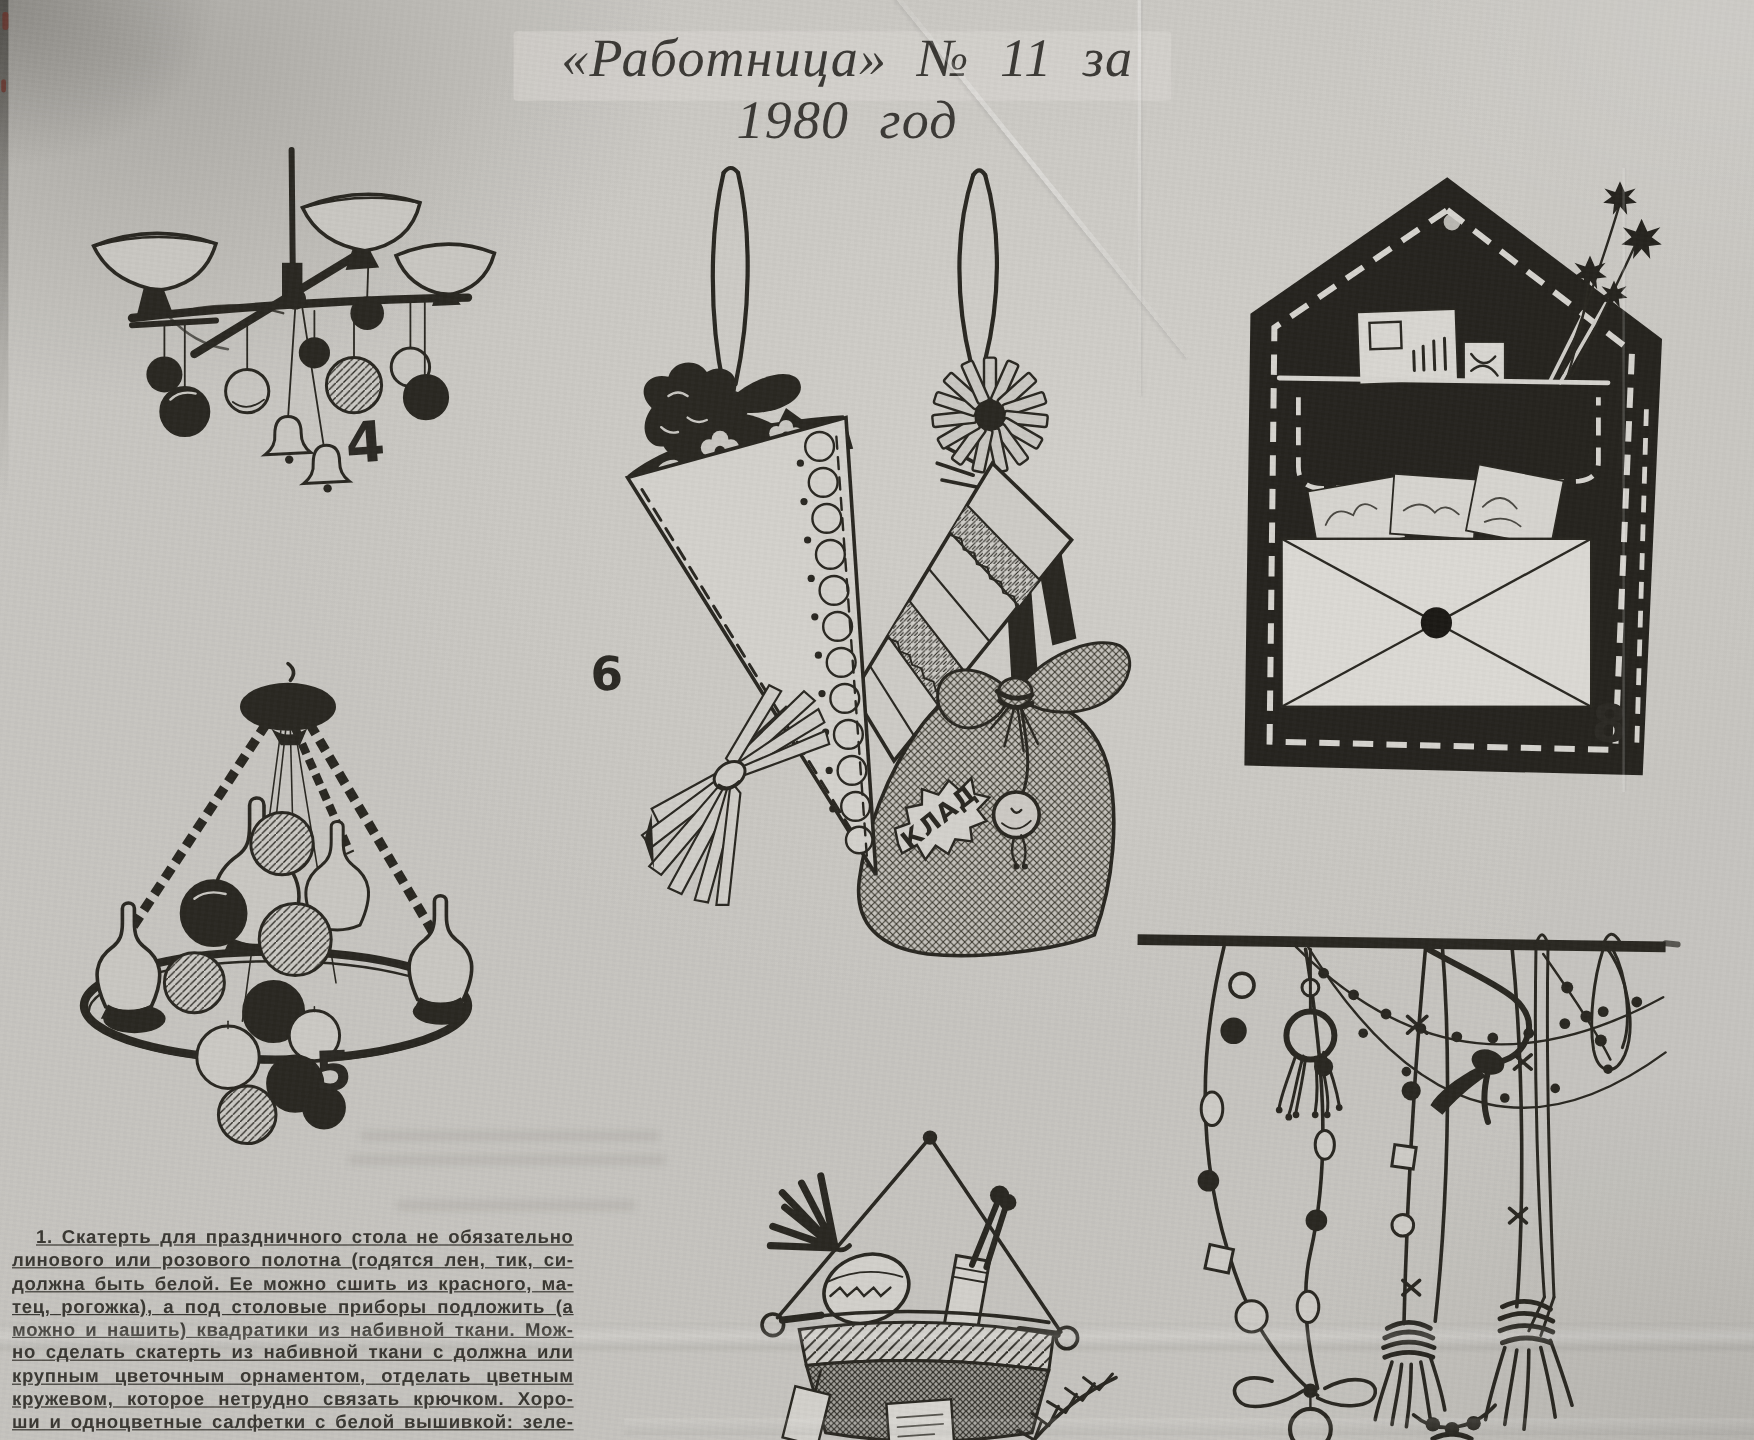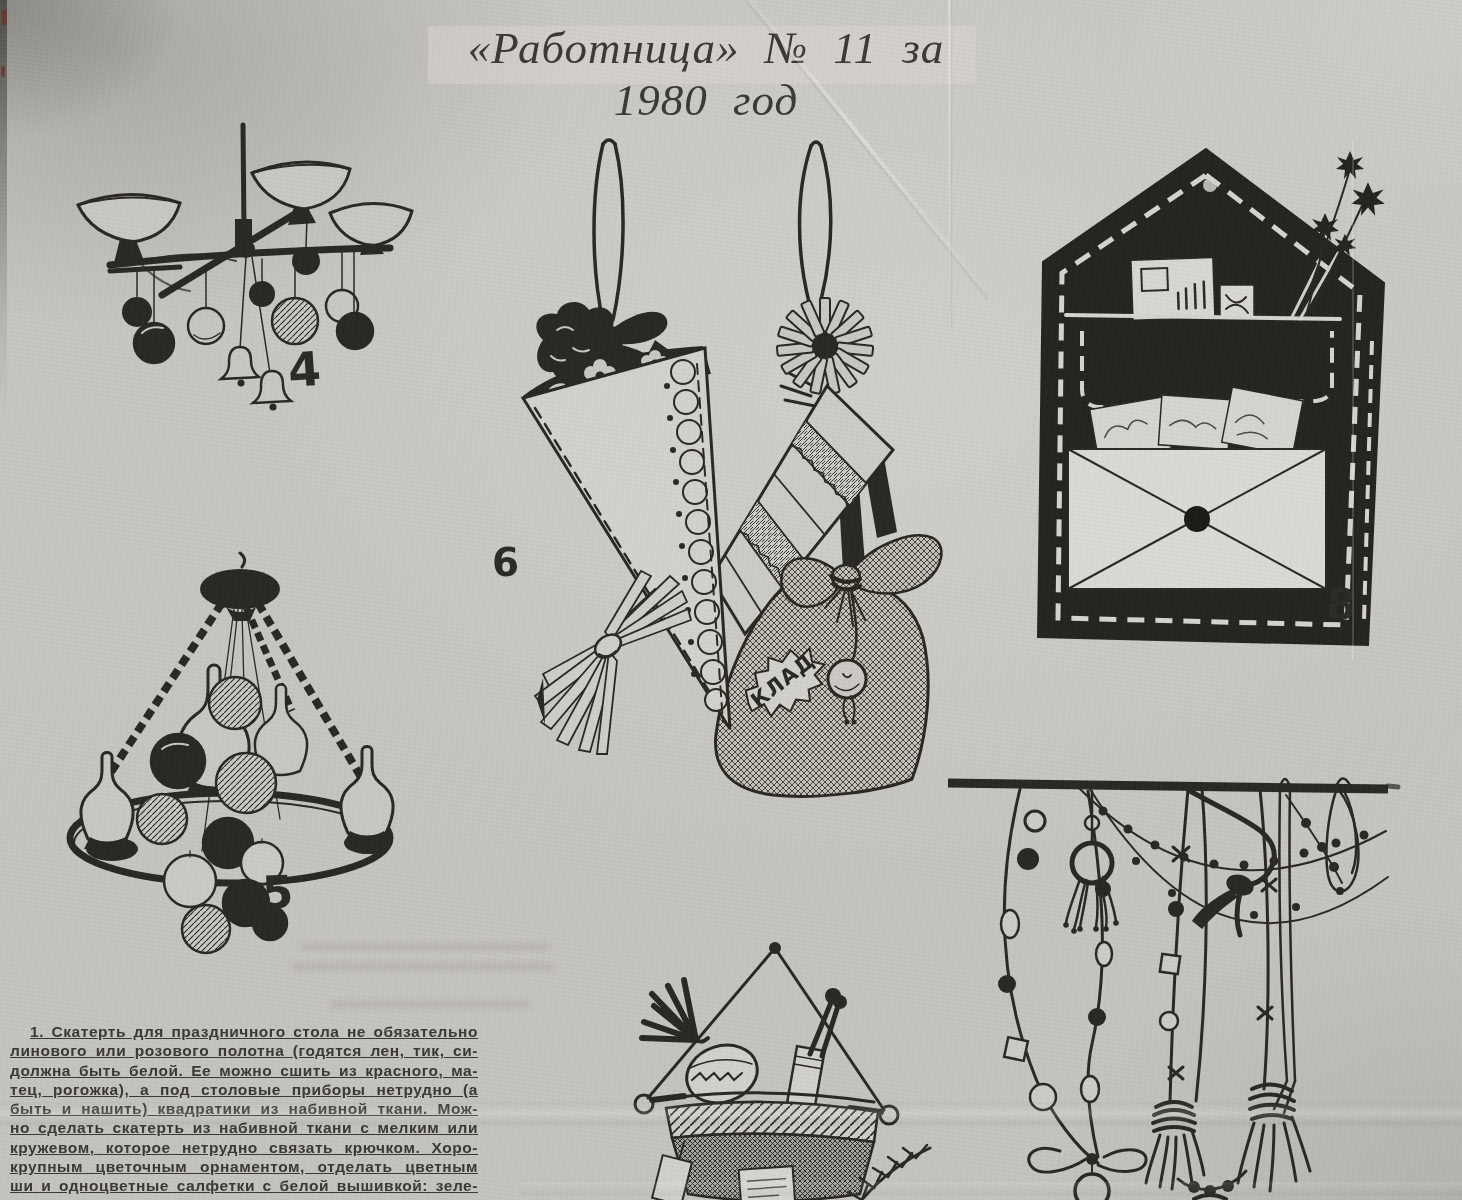--- a/index.html
+++ b/index.html
@@ -514,25 +514,25 @@
   </figure>
 
   <div class="bleed" style="left:300px;top:942px;width:250px;height:9px;"></div>
   <div class="bleed" style="left:290px;top:962px;width:265px;height:9px;"></div>
   <div class="bleed" style="left:330px;top:1000px;width:200px;height:9px;"></div>
 
   <div class="article">
     <p class="first">1. Скатерть для праздничного стола не обязательно</p>
     <p>линового или розового полотна (годятся лен, тик, си-</p>
     <p>должна быть белой. Ее можно сшить из красного, ма-</p>
-    <p>тец, рогожка), а под столовые приборы нетрудно (а</p>
-    <p>быть и нашить) квадратики из набивной ткани. Мож-</p>
-    <p>но сделать скатерть из набивной ткани с мелким или</p>
+    <p>тец, рогожка), а под столовые приборы подложить (а</p>
+    <p>можно и нашить) квадратики из набивной ткани. Мож-</p>
+    <p>но сделать скатерть из набивной ткани с должна или</p>
+    <p>крупным цветочным орнаментом, отделать цветным</p>
     <p>кружевом, которое нетрудно связать крючком. Хоро-</p>
-    <p>крупным цветочным орнаментом, отделать цветным</p>
     <p>ши и одноцветные салфетки с белой вышивкой: зеле-</p>
     <p>ная еловая веточка, красная свеча, желтое «сияние».</p>
   </div>
 
   <div class="crease crease-d"></div>
   <div class="crease crease-v"></div>
   <div class="crease crease-v2"></div>
   <div class="crease crease-h"></div>
   <div class="crease crease-h2"></div>
   <div class="grain"></div>

